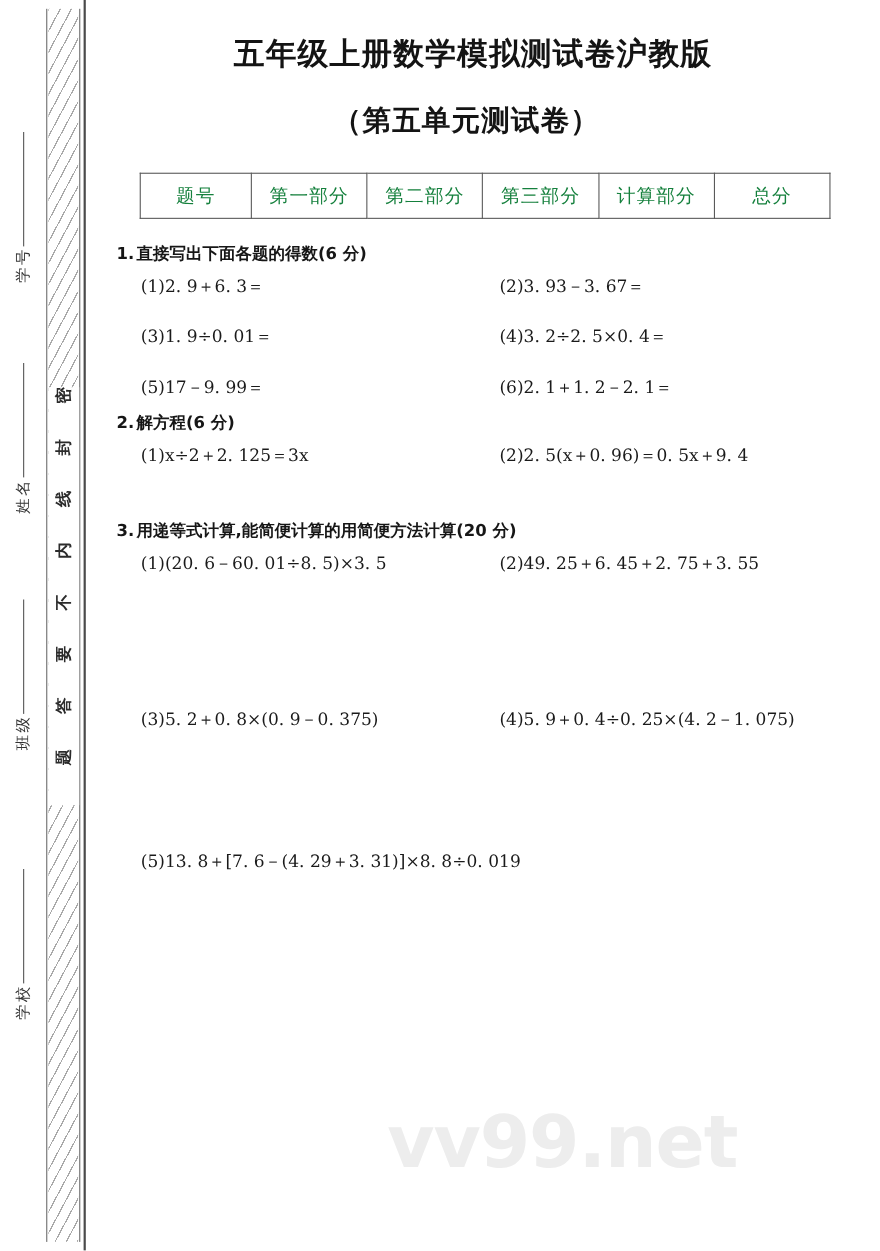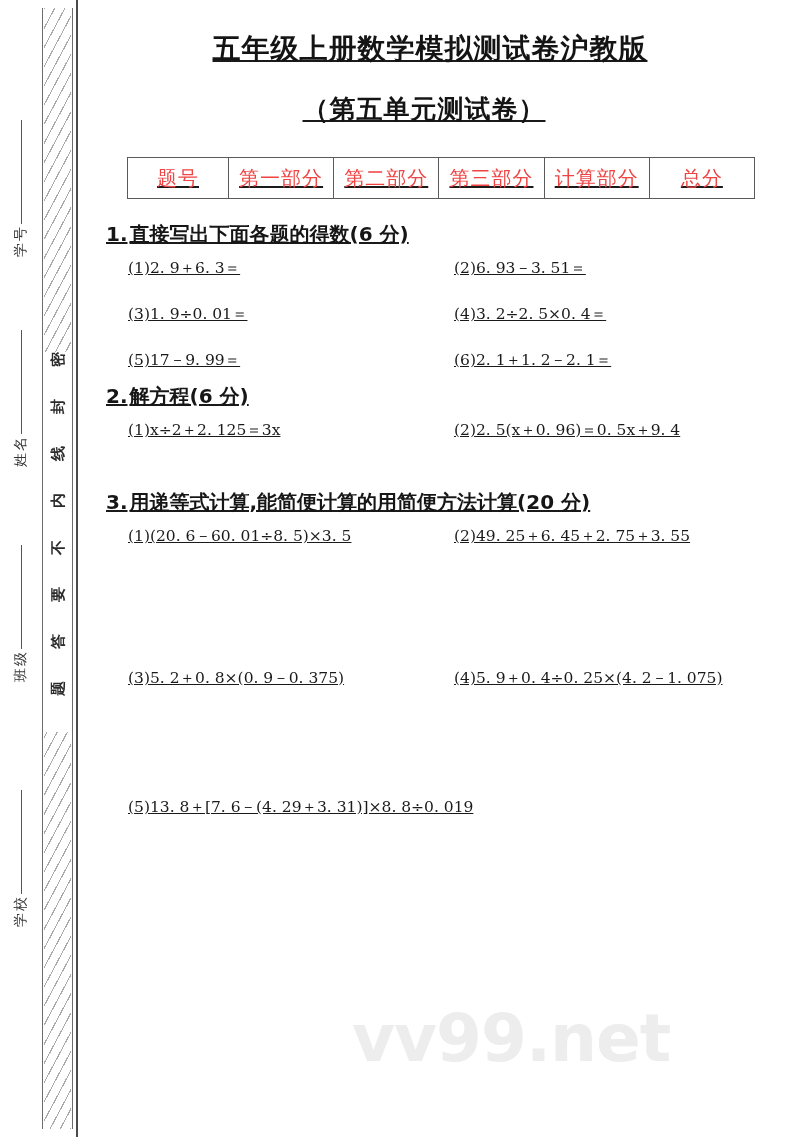--- a/index.html
+++ b/index.html
@@ -112,21 +112,20 @@
     margin: 8px 0;
   }
 
   
   .sheet {
     position: absolute;
     left: 82px;
     top: 0;
     width: 718px;
     height: 920px;
-    text-decoration: underline;
   }
 
   .title-main {
     text-align: center;
     font-family: "DejaVu Serif", "Liberation Serif", serif;
     font-weight: bold;
     font-size: 28px;
     letter-spacing: 1px;
     color: #141414;
     margin: 30px 0 0 0;
@@ -152,22 +151,22 @@
     border-collapse: collapse;
     width: 628px;
     table-layout: fixed;
   }
   table.score td {
     border: 1px solid #5a5a5a;
     height: 38px;
     text-align: center;
     vertical-align: middle;
     font-family: "DejaVu Serif", "Liberation Serif", serif;
-    font-size: 20px;
-    color: #ef4444;
+    font-size: 17px;
+    color: #15803d;
     letter-spacing: 1px;
   }
   table.score td.c0 { width: 98px; }
   table.score td.blank { }
 
   .section-head {
     text-align: center;
     font-family: "DejaVu Sans", "Liberation Sans", sans-serif;
     font-weight: bold;
     font-size: 17px;
@@ -180,21 +179,21 @@
   .section-head .gap { display: inline-block; width: 22px; }
 
   
   .q {
     margin: 0;
     padding: 0;
   }
   .q-title {
     font-family: "DejaVu Sans", "Liberation Sans", sans-serif;
     font-weight: bold;
-    font-size: 20px;
+    font-size: 15px;
     color: #161616;
     margin: 0 0 0 24px;
     letter-spacing: 0px;
   }
   .q-title .num { margin-right: 2px; }
   .items {
     margin: 7px 0 0 0;
     padding: 0;
     display: grid;
     grid-template-columns: 330px 330px;
@@ -298,21 +297,21 @@
         </table>
     </div>
 
 
     <div class="q q1">
       <div class="q-title">
         <span class="num">1.</span><span>直接写出下面各题的得数(6 分)</span>
       </div>
       <div class="items">
         <div class="item">(1)2. 9＋6. 3＝</div>
-        <div class="item rc">(2)6. 93－3. 51＝</div>
+        <div class="item rc">(2)3. 93－3. 67＝</div>
         <div class="item">(3)1. 9÷0. 01＝</div>
         <div class="item rc">(4)3. 2÷2. 5×0. 4＝</div>
         <div class="item">(5)17－9. 99＝</div>
         <div class="item rc">(6)2. 1＋1. 2－2. 1＝</div>
       </div>
     </div>
 
     <div class="q q2">
       <div class="q-title">
         <span class="num">2.</span><span>解方程(6 分)</span>

